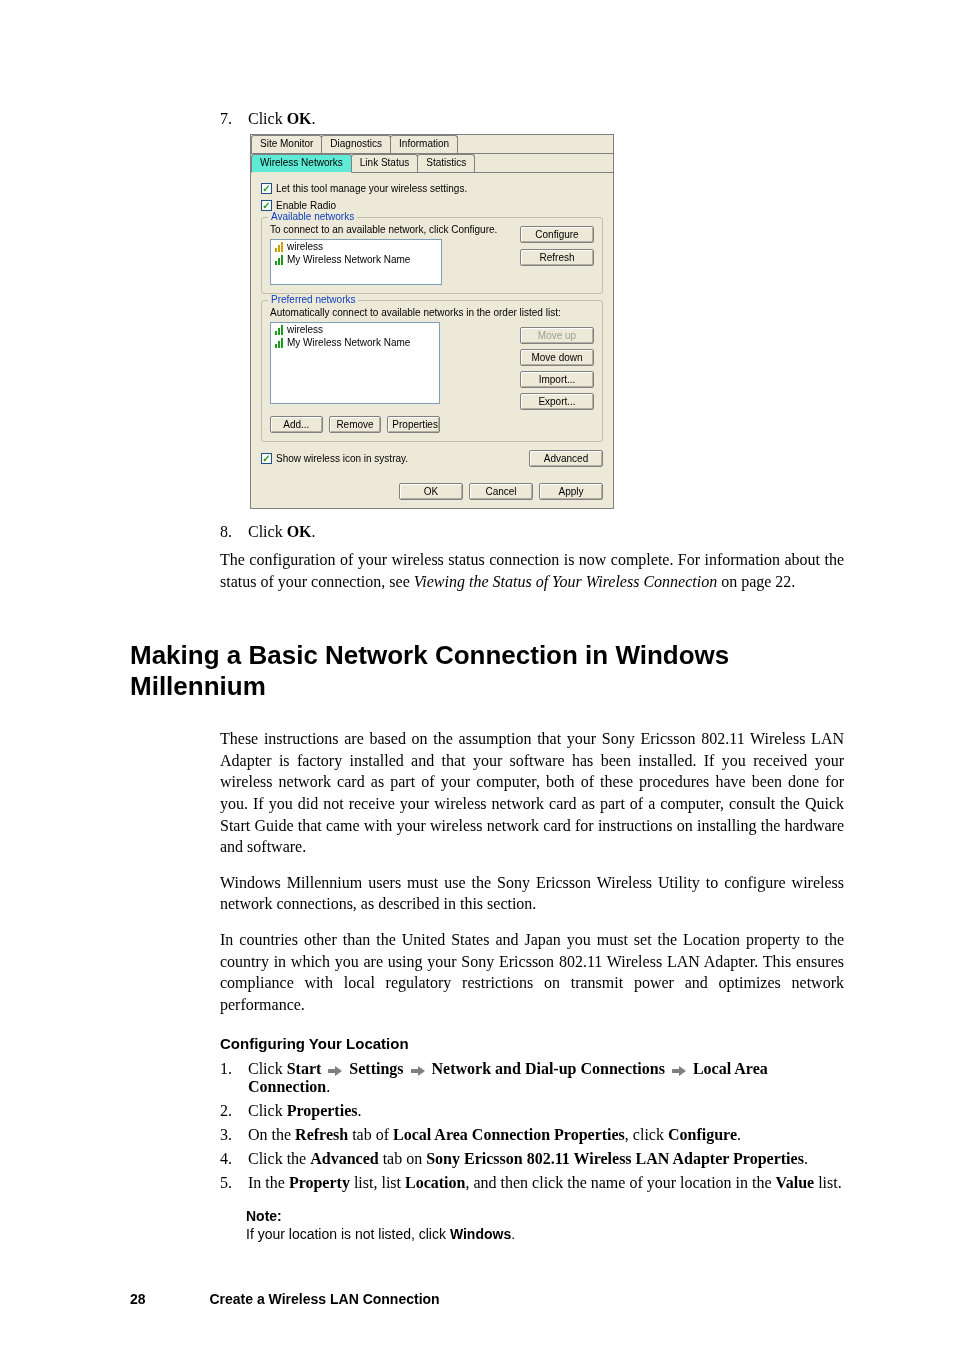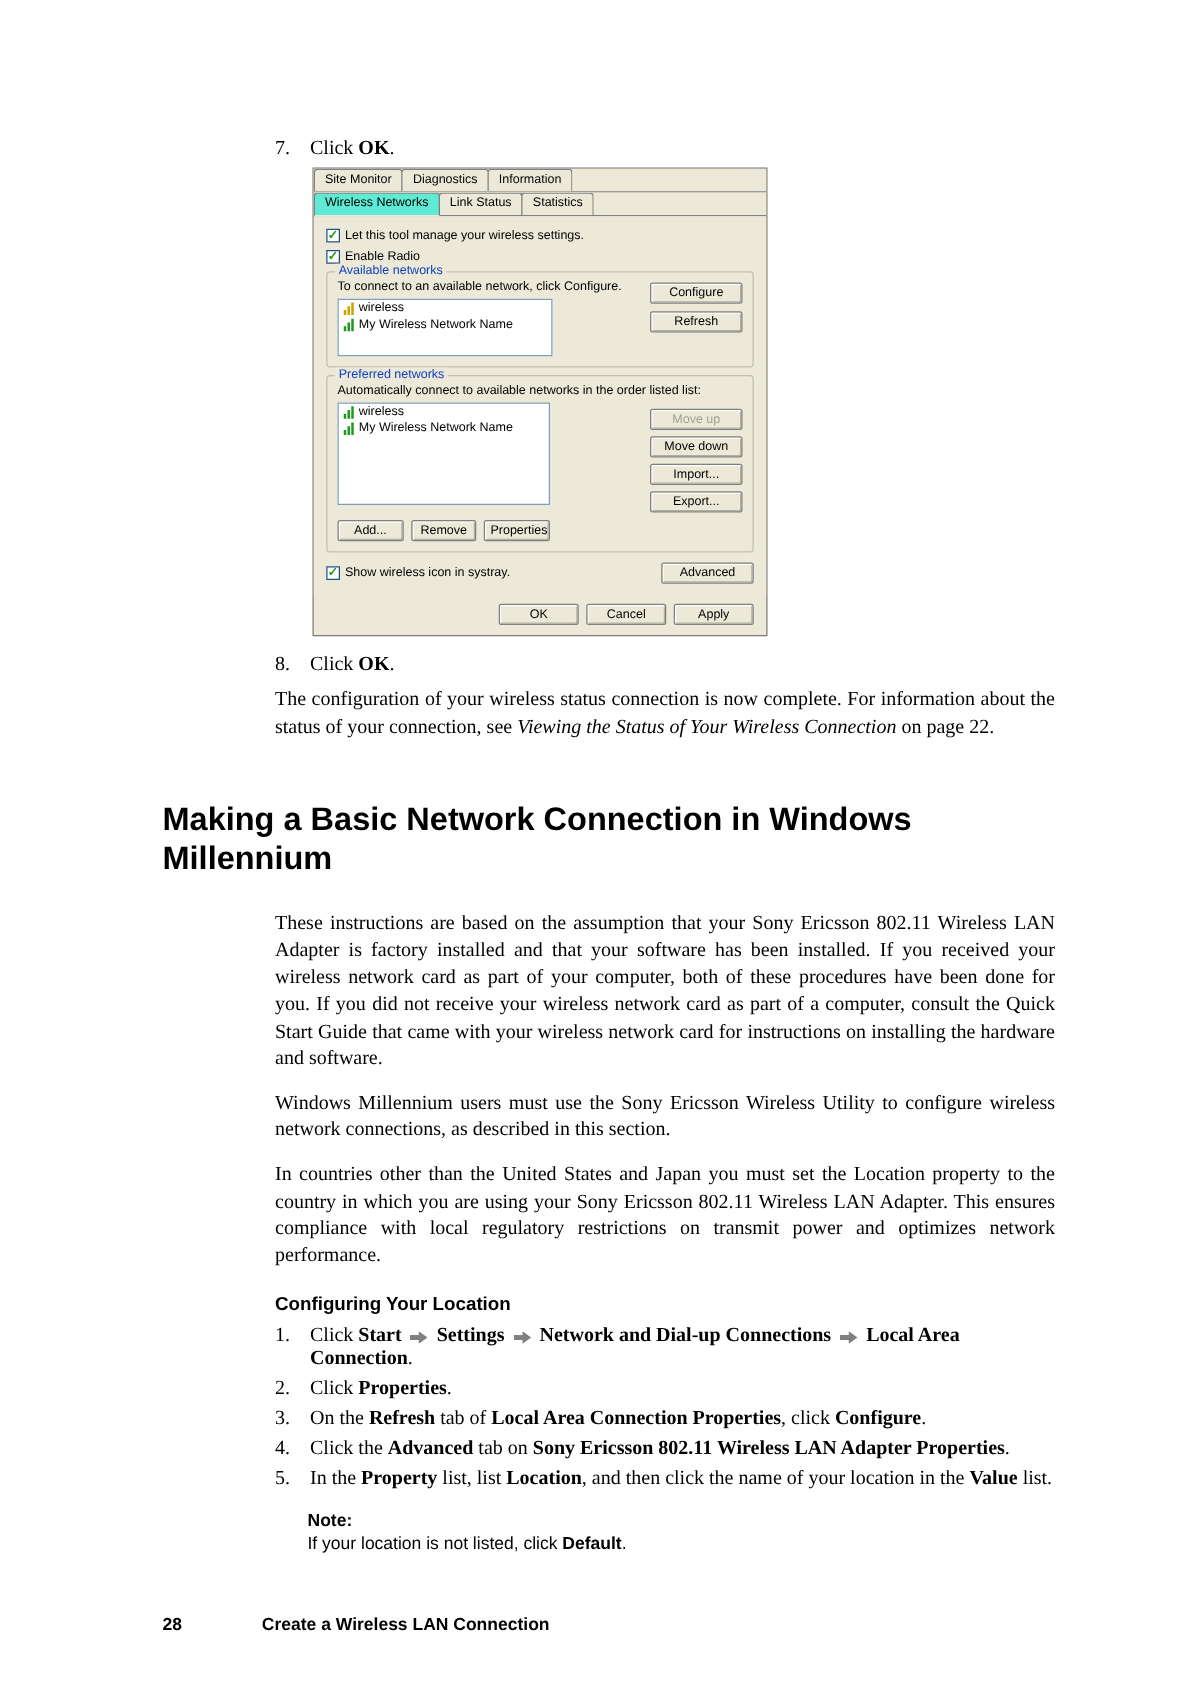--- a/index.html
+++ b/index.html
@@ -308,21 +308,21 @@
     <div class="ol-num">
       <span class="num">5.</span>
       <span>
         <span>In the </span><span class="bold">Property</span><span> list, list </span><span class="bold">Location</span><span>, and then click the name of your location in the </span><span class="bold">Value</span><span> list.</span>
       </span>
     </div>
 
     <div class="note-block">
       <div class="note-title">Note:</div>
       <div class="note-body">
-        <span>If your location is not listed, click </span><span style="font-weight:bold">Default</span><span>.</span>
+        <span>If your location is not listed, click </span><span style="font-weight:bold">Windows</span><span>.</span>
       </div>
     </div>
   </div>
 </div>
 
 <div class="footer">
   <span class="pgn">28</span>
   <span>Create a Wireless LAN Connection</span>
 </div>
 

